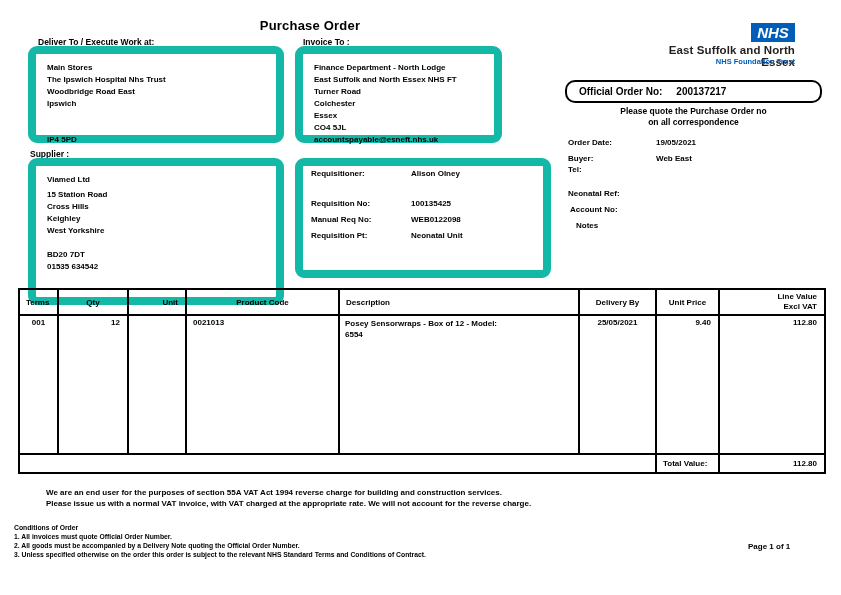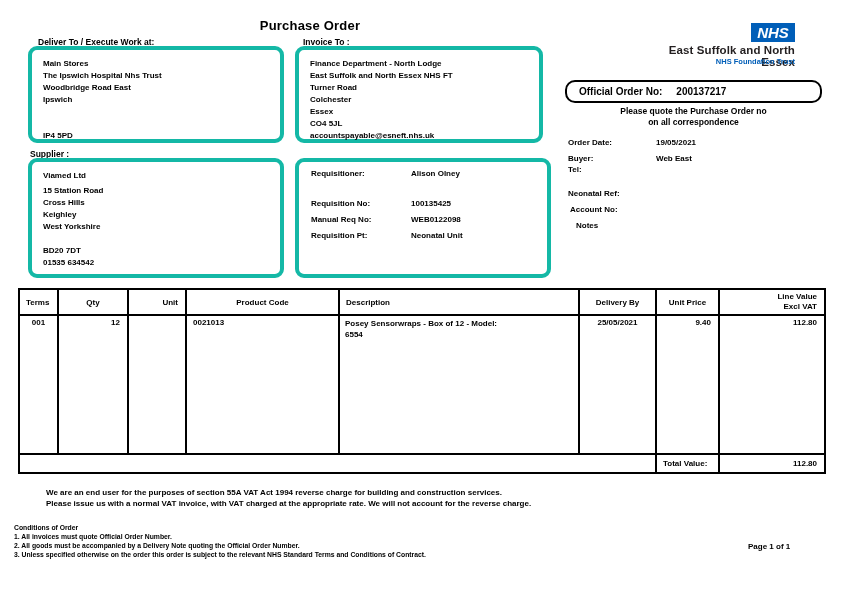--- a/index.html
+++ b/index.html
@@ -10,21 +10,21 @@
     font-family:"Liberation Sans", sans-serif;
     color:#000;
     font-weight:bold;
     overflow:hidden;
   }
   .abs{position:absolute;}
   .title{font-size:13px;letter-spacing:.2px;text-align:center;}
   .boxlabel{font-size:8.5px;}
   .rbox{
     position:absolute;
-    border:4px solid #14b8a6;
+    border:8px solid #14b8a6;
     border-radius:9px;
     box-sizing:border-box;
     background:#fff;
   }
   .addr{padding:8px 0 0 11px;font-size:8px;line-height:12px;}
   .addr .line{min-height:12px;white-space:nowrap;}
   .addr .line.gap-after{margin-bottom:3px;}
   
   .nhs-box{
     position:absolute;
@@ -81,21 +81,21 @@
       <div class="line">The Ipswich Hospital Nhs Trust</div>
       <div class="line">Woodbridge Road East</div>
       <div class="line">Ipswich</div>
       <div class="line"></div>
       <div class="line"></div>
       <div class="line">IP4 5PD</div>
     </div>
   </div>
 
   <div class="abs boxlabel" style="left:303px;top:37px;">Invoice To :</div>
-  <div class="rbox" style="left:295px;top:46px;width:248px;height:97px;">
+  <div class="rbox" style="left:295px;top:46px;width:207px;height:97px;">
     <div class="addr">
       <div class="line">Finance Department - North Lodge</div>
       <div class="line">East Suffolk and North Essex NHS FT</div>
       <div class="line">Turner Road</div>
       <div class="line">Colchester</div>
       <div class="line">Essex</div>
       <div class="line">CO4 5JL</div>
       <div class="line">accountspayable@esneft.nhs.uk</div>
     </div>
   </div>
@@ -134,21 +134,21 @@
   <div class="kv" style="left:570px;top:205px;">
     <span class="k">Account No:</span>
     <span class="v"></span>
   </div>
   <div class="kv" style="left:576px;top:221px;">
     <span class="k">Notes</span>
     <span class="v"></span>
   </div>
 
   <div class="abs boxlabel" style="left:30px;top:149px;">Supplier :</div>
-  <div class="rbox" style="left:28px;top:158px;width:256px;height:120px;">
+  <div class="rbox" style="left:28px;top:158px;width:256px;height:147px;">
     <div class="addr">
       <div class="line gap-after">Viamed Ltd</div>
       <div class="line">15 Station Road</div>
       <div class="line">Cross Hills</div>
       <div class="line">Keighley</div>
       <div class="line">West Yorkshire</div>
       <div class="line"></div>
       <div class="line">BD20 7DT</div>
       <div class="line">01535 634542</div>
     </div>

